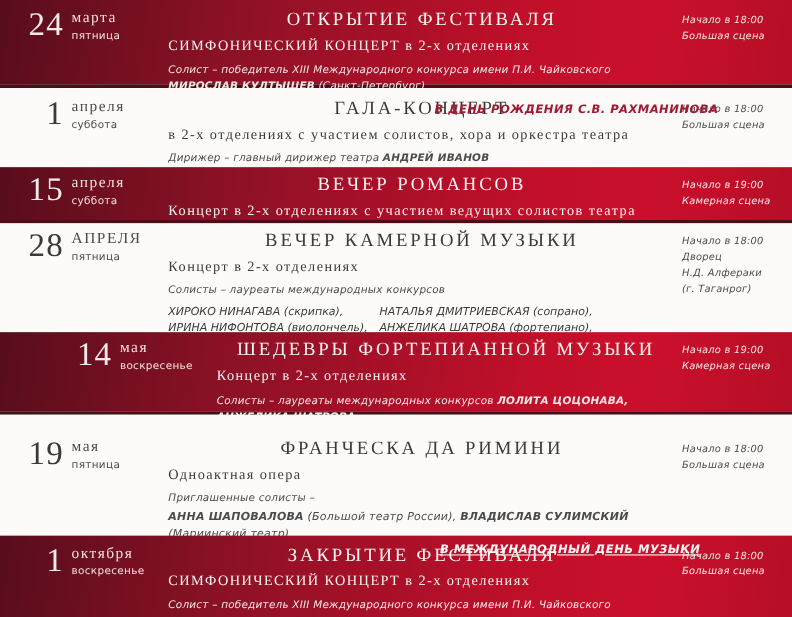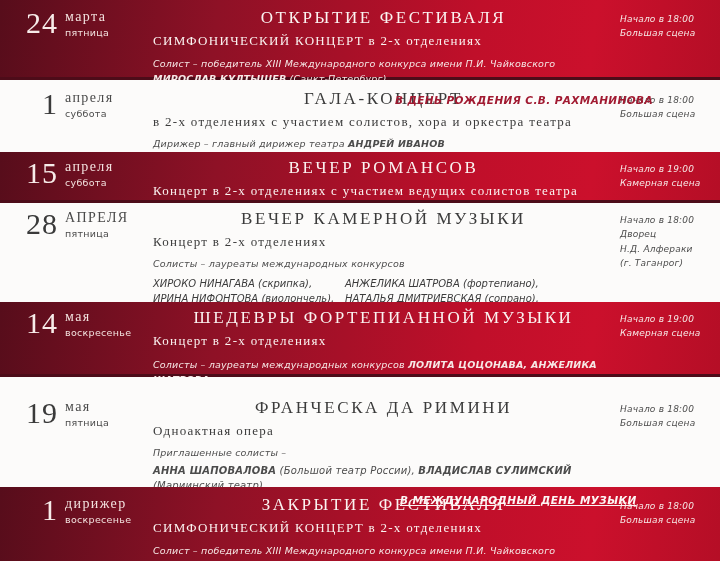--- a/index.html
+++ b/index.html
@@ -68,21 +68,21 @@
     font-size:10.5px; letter-spacing:0.4px; white-space:nowrap;
   }
   .annotation.crimson { color:#a11a31; }
   .annotation.white { color:#fdf6f5;text-decoration:underline; }
 
   
   .r0 { height:80px;  padding-top:9px; }
   .r1 { height:72px;  padding-top:10px; }
   .r2 { height:51px;  padding-top:7px; }
   .r3 { height:99px;  padding-top:7px; }
-  .r4 { height:75px;  padding-top:7px; }
+  .r4 { height:75px;  padding-top:7px;padding-left:44px; }
   .r5 { height:110px; padding-top:22px; }
   .r6 { height:74px;  padding-top:9px; }
 </style>
 </head>
 <body>
 
 <div class="poster">
 
   <div class="row red r0">
     <div class="date-col">
@@ -154,22 +154,22 @@
       <div class="title">ВЕЧЕР КАМЕРНОЙ МУЗЫКИ</div>
       <div class="subtitle">Концерт в 2-х отделениях</div>
       <div class="note mt8">Солисты – лауреаты международных конкурсов</div>
       <div class="names">
         <div class="col col1">
           <div><b>ХИРОКО НИНАГАВА</b><span> (скрипка),</span></div>
           <div><b>ИРИНА НИФОНТОВА</b><span> (виолончель),</span></div>
           <div><b>ЛОЛИТА ЦОЦОНАВА</b><span> (фортепиано),</span></div>
         </div>
         <div class="col">
+          <div><b>НАТАЛЬЯ ДМИТРИЕВСКАЯ</b><span> (сопрано),</span></div>
           <div><b>АНЖЕЛИКА ШАТРОВА</b><span> (фортепиано),</span></div>
-          <div><b>НАТАЛЬЯ ДМИТРИЕВСКАЯ</b><span> (сопрано),</span></div>
           <div><b>АНДРЕЙ ЛОГВИНОВ</b><span> (баритон)</span></div>
         </div>
       </div>
     </div>
     <div class="right-col">
       <div>Начало в 18:00</div>
       <div>Дворец</div>
       <div>Н.Д. Алфераки</div>
       <div>(г. Таганрог)</div>
     </div>
@@ -213,21 +213,21 @@
       <div>Начало в 18:00</div>
       <div>Большая сцена</div>
     </div>
   </div>
 
   <div class="row red last r6">
     <div class="annotation white" style="left:400px; top:7px;">В МЕЖДУНАРОДНЫЙ ДЕНЬ МУЗЫКИ</div>
     <div class="date-col">
       <span class="day">1</span>
       <span class="mw">
-        <span class="month">дирижер</span>
+        <span class="month">октября</span>
         <span class="weekday">воскресенье</span>
       </span>
     </div>
     <div class="main-col">
       <div class="title">ЗАКРЫТИЕ ФЕСТИВАЛЯ</div>
       <div class="subtitle">СИМФОНИЧЕСКИЙ КОНЦЕРТ в 2-х отделениях</div>
       <div class="note mt9"><span>Солист – победитель XIII Международного конкурса имени П.И. Чайковского </span><b>МИРОСЛАВ КУЛТЫШЕВ</b><span> (Санкт-Петербург)</span></div>
 
     </div>
     <div class="right-col">

